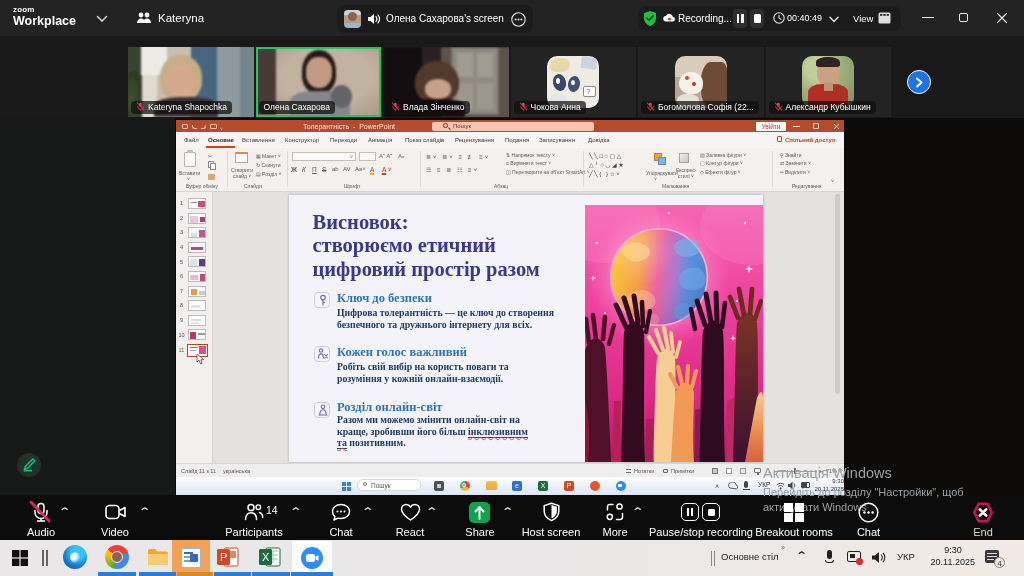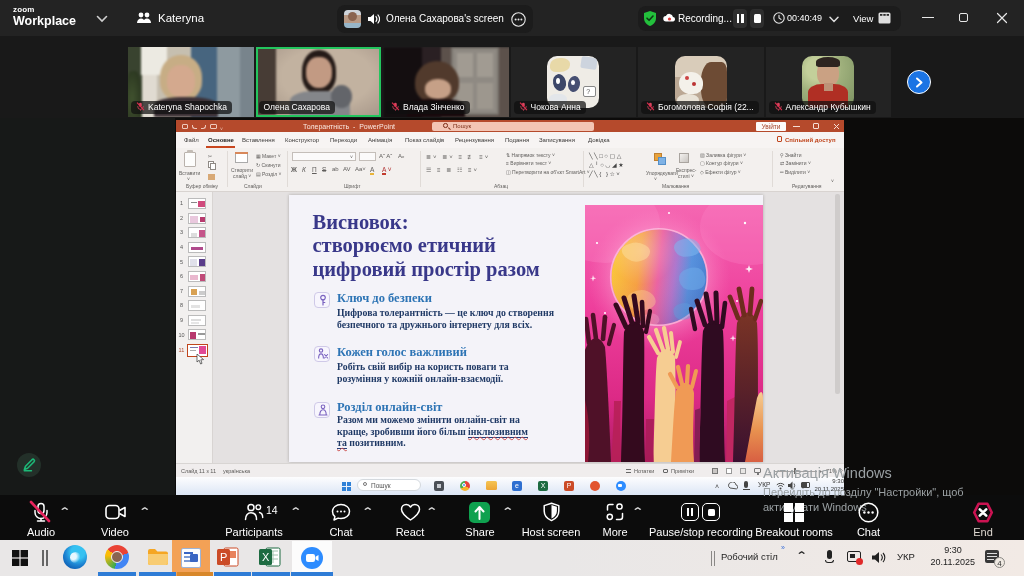--- a/index.html
+++ b/index.html
@@ -759,21 +759,21 @@
 
     <div class="tbar" style="left:98px; width:38px;"></div>
     <div class="tbar" style="left:139px; width:37px;"></div>
     <div class="tbar" style="left:177px; width:36px; background:#d8872a;"></div>
     <div class="tbar" style="left:214px; width:37px;"></div>
     <div class="tbar" style="left:252px; width:38px;"></div>
     <div class="tbar" style="left:291px; width:42px;"></div>
 
     <div class="abs" style="left:711px; top:11px; width:1.2px; height:15px; background:#8a8886;"></div>
     <div class="abs" style="left:714px; top:11px; width:1.2px; height:15px; background:#8a8886;"></div>
-    <div class="abs" style="left:721px; top:11px; font-size:9.5px; color:#1c1c1c;">Робочий стіл</div>
+    <div class="abs" style="left:721px; top:11px; font-size:9.5px; color:#1c1c1c;">Основне стіл</div>
     <div class="abs" style="left:781px; top:4px; font-size:7px; color:#3a6fd8;">»</div>
     <div class="abs" style="left:798px; top:10px; font-size:9px; color:#222; font-weight:700; transform:scaleX(1.5);">⌃</div>
     <div class="abs" style="left:827px; top:10px; width:5px; height:9px; background:#222; border-radius:2.5px;"></div>
     <div class="abs" style="left:825px; top:20px; width:9px; height:3px; border:1px solid #222; border-top:none; border-radius:0 0 4px 4px;"></div>
     <div class="abs" style="left:847px; top:11px; width:14px; height:11px; border:1.2px solid #222; border-radius:2px;"></div>
     <div class="abs" style="left:850px; top:14px; width:5px; height:4px; background:#222;"></div>
     <div class="abs" style="left:856px; top:18px; width:7px; height:7px; background:#e02a2a; border-radius:50%;"></div>
     <svg class="abs" style="left:872px; top:11px;" width="14" height="13" viewBox="0 0 14 13">
       <path d="M0 4.5h3L7 1v11L3 8.5H0z" fill="#222"></path>
       <path d="M9 3.5a4.5 4.5 0 0 1 0 6M11 2a6.5 6.5 0 0 1 0 9" stroke="#222" stroke-width="1.1" fill="none"></path>

